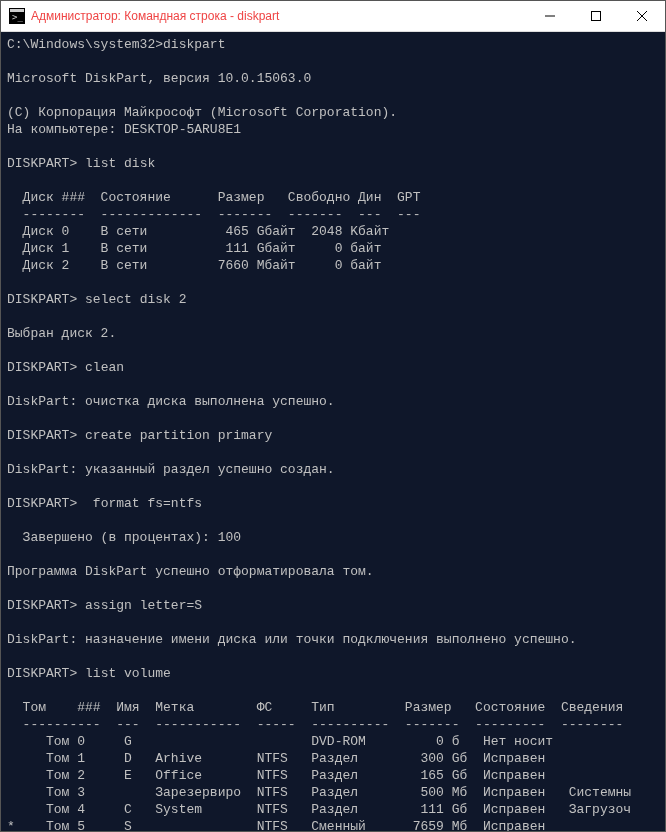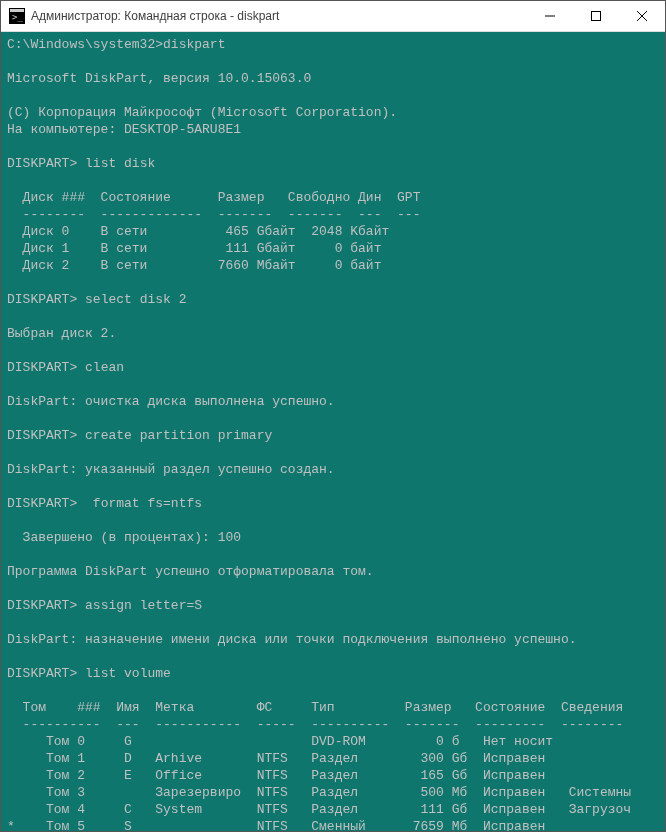--- a/index.html
+++ b/index.html
@@ -1,23 +1,23 @@
 <!DOCTYPE html>
 <html><head>
 <meta charset="utf-8">
 <style>
   html,body{margin:0;padding:0;background:#fff;}
   .window{width:666px;height:832px;border:1px solid #555;box-sizing:border-box;display:flex;flex-direction:column;font-family:"Segoe UI",Tahoma,sans-serif;}
   .titlebar{height:30px;background:#fff;display:flex;align-items:center;border-bottom:1px solid #ddd;}
   .titlebar .icon{width:16px;height:16px;margin:0 6px 0 8px;display:inline-flex;align-items:center;justify-content:center;}
-  .titlebar .title{font-size:12px;color:#404040;flex:0 0 auto;}
+  .titlebar .title{font-size:12px;color:#ef4444;flex:0 0 auto;}
   .titlebar .spacer{flex:1;}
   .winbtn{width:46px;height:30px;display:flex;align-items:center;justify-content:center;font-size:12px;color:#000;}
   .winbtn svg{width:10px;height:10px;}
-  .term{flex:1;background:#0f766e;color:#c0c0c0;font-family:Consolas,"Courier New",monospace;font-size:13px;line-height:17px;padding:4px 6px;overflow:hidden;white-space:pre;}
+  .term{flex:1;background:#0f172a;color:#c0c0c0;font-family:Consolas,"Courier New",monospace;font-size:13px;line-height:17px;padding:4px 6px;overflow:hidden;white-space:pre;}
   .hr-line{letter-spacing:0;}
 </style>
 </head>
 <body>
 
 <div class="window">
   <div class="titlebar">
     <span class="icon">
       <svg viewBox="0 0 16 16">
           <rect x="0" y="0" width="16" height="16" fill="#000"></rect>

